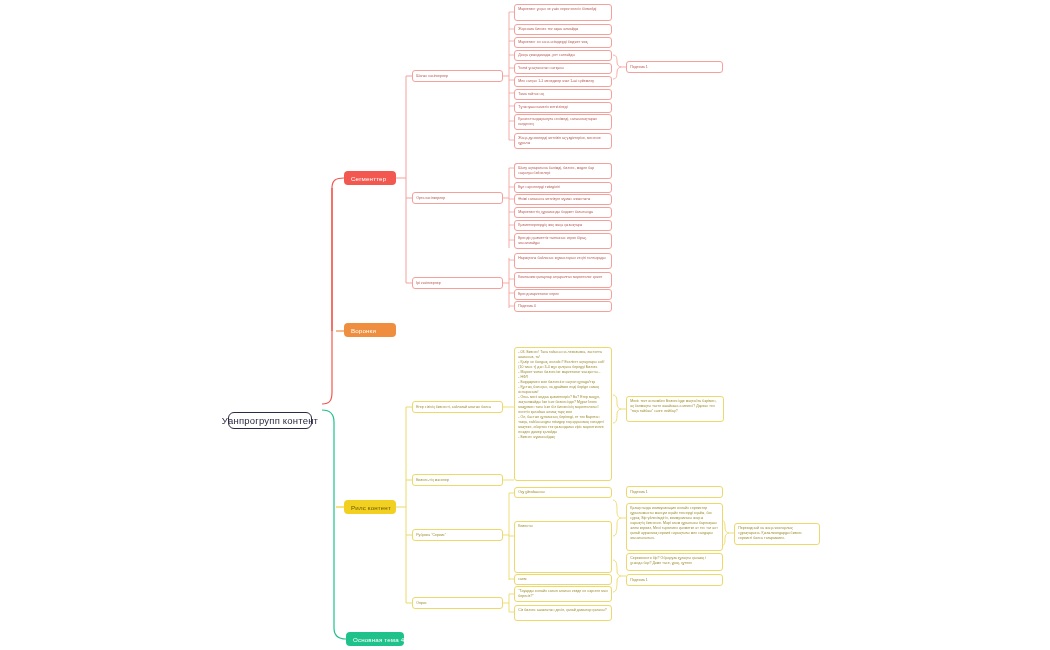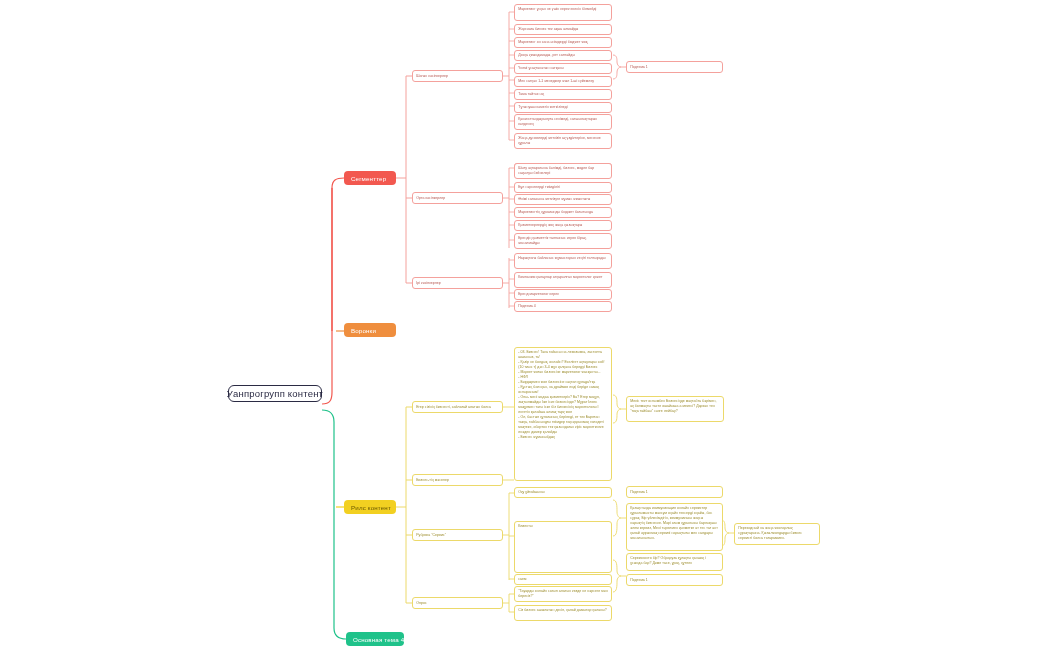--- a/index.html
+++ b/index.html
@@ -141,21 +141,21 @@
       <path d="M621 409 L626 409"></path>
       <path d="M613 500 C617 500 617 506 617 512 C617 516 619 518 621 518 C619 518 617 520 617 524 C617 530 617 536 613 536"></path>
       <path d="M621 518 L626 518"></path>
       <path d="M613 560 C617 560 617 566 617 571 C617 574 619 576 621 576 C619 576 617 578 617 581 C617 586 617 592 613 592"></path>
       <path d="M621 576 L626 576"></path>
       <path d="M721 520 C725 520 725 524 725 528 C725 531 727 533 729 533 C727 533 725 535 725 538 C725 542 725 546 721 546"></path>
       <path d="M729 533 L734 533"></path>
     </g>
   </svg>
 
-  <div class="node root" style="left:228px;top:385px;width:94px;height:17px;">Уанпрогрупп контент</div>
+  <div class="node root" style="left:228px;top:412px;width:84px;height:17px;">Уанпрогрупп контент</div>
 
   <div class="node pill red" style="left:344px;top:171px;width:52px;height:14px;">Сегменттер</div>
   <div class="node pill orange" style="left:344px;top:323px;width:52px;height:14px;">Воронки</div>
   <div class="node pill yellow" style="left:344px;top:500px;width:52px;height:14px;">Рилс контент</div>
   <div class="node pill green" style="left:346px;top:632px;width:58px;height:14px;">Основная тема 4</div>
 
   <div class="node box cat-red vcenter" style="left:412px;top:70px;width:91px;height:12px;">Шағын кәсіпкерлер</div>
   <div class="node box cat-red vcenter" style="left:412px;top:192px;width:91px;height:12px;">Орта кәсіпкерлер</div>
   <div class="node box cat-red vcenter" style="left:412px;top:277px;width:91px;height:12px;">Ірі кәсіпкерлер</div>
 

